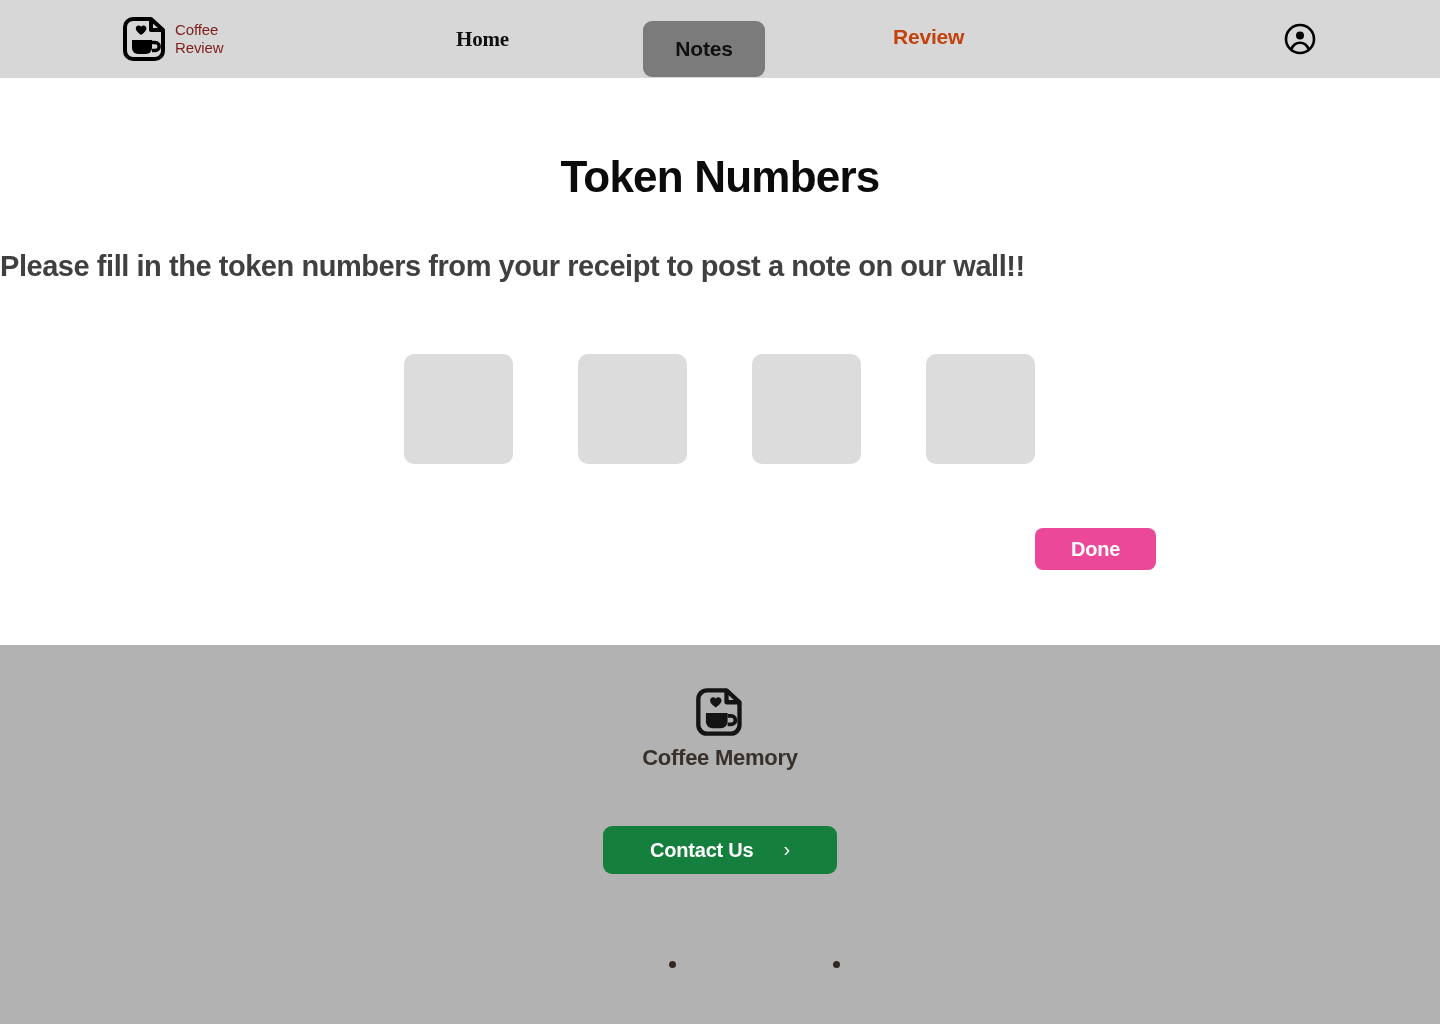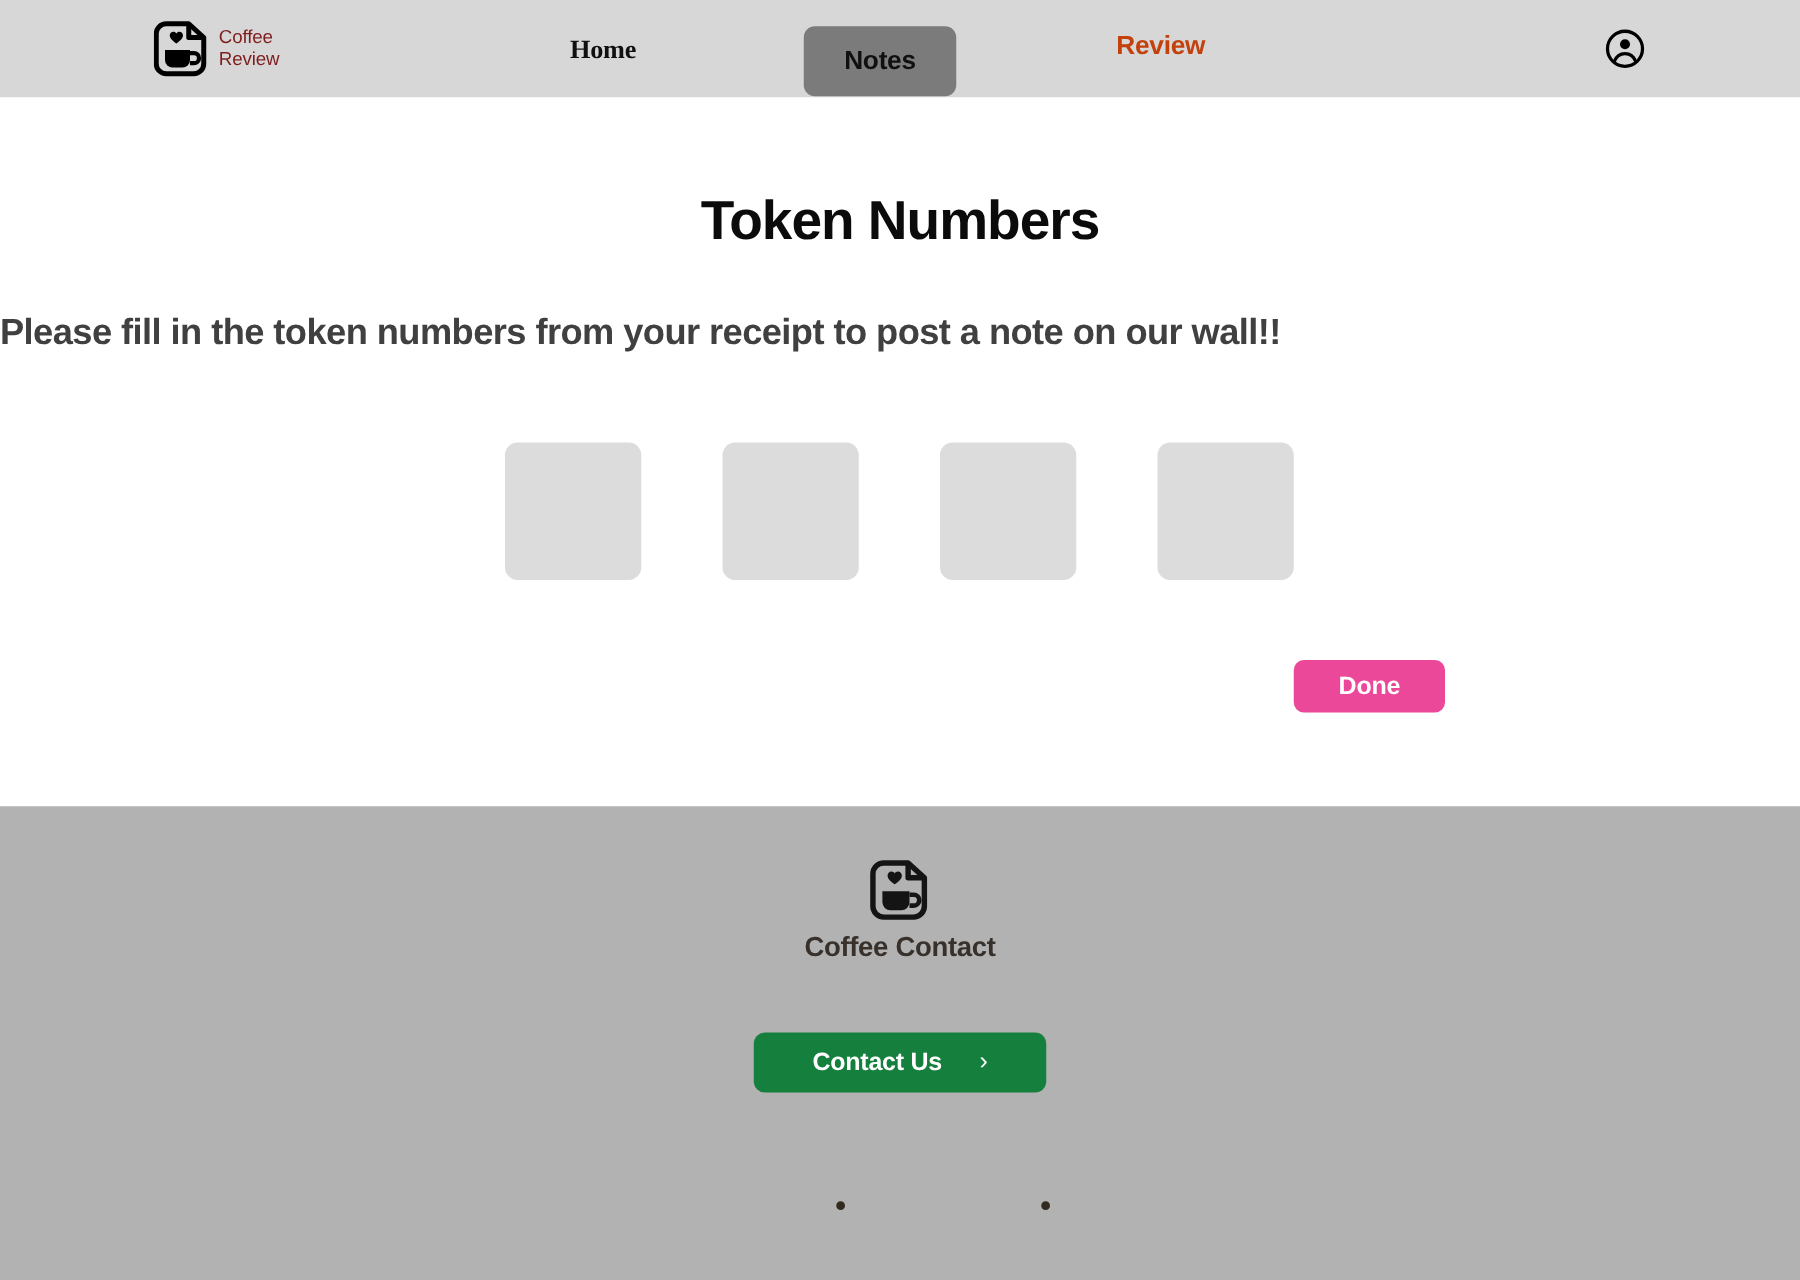--- a/index.html
+++ b/index.html
@@ -294,21 +294,21 @@
     <div class="footer-mark-wrap">
       <svg class="footer-mark" viewBox="0 0 44 48">
         <path d="M10 4 H28 L40 15 V36 A8 8 0 0 1 32 44 H10 A8 8 0 0 1 2 36 V12 A8 8 0 0 1 10 4 Z" fill="none" stroke="#141414" stroke-width="4" stroke-linejoin="round"></path>
         <path d="M28 4 L28 15 L40 15" fill="none" stroke="#141414" stroke-width="4" stroke-linejoin="round"></path>
         <path d="M12.8 13.4 c0-1.7 1.3-3 2.9-3 c1 0 1.9 .55 2.4 1.35 c.5-.8 1.4-1.35 2.4-1.35 c1.6 0 2.9 1.3 2.9 3 c0 2.7-3.9 5.5-5.3 6.4 C16.7 18.9 12.8 16.1 12.8 13.4 Z" fill="#141414"></path>
         <path d="M9 25 H29 V33 A6 6 0 0 1 23 39 H15 A6 6 0 0 1 9 33 Z" fill="#141414"></path>
         <path d="M29 27.5 h3.2 a4 4 0 0 1 0 8 H29" fill="none" stroke="#141414" stroke-width="3.4"></path>
       </svg>
     </div>
 
-    <div class="footer-brand-name">Coffee Contact</div>
+    <div class="footer-brand-name">Coffee Memory</div>
 
     <button class="contact-button">
       <span>Contact Us</span>
       <span class="contact-chevron">›</span>
     </button>
 
     <div class="social-row">
       <span class="social-dot one"></span>
       <span class="social-dot two"></span>
     </div>

